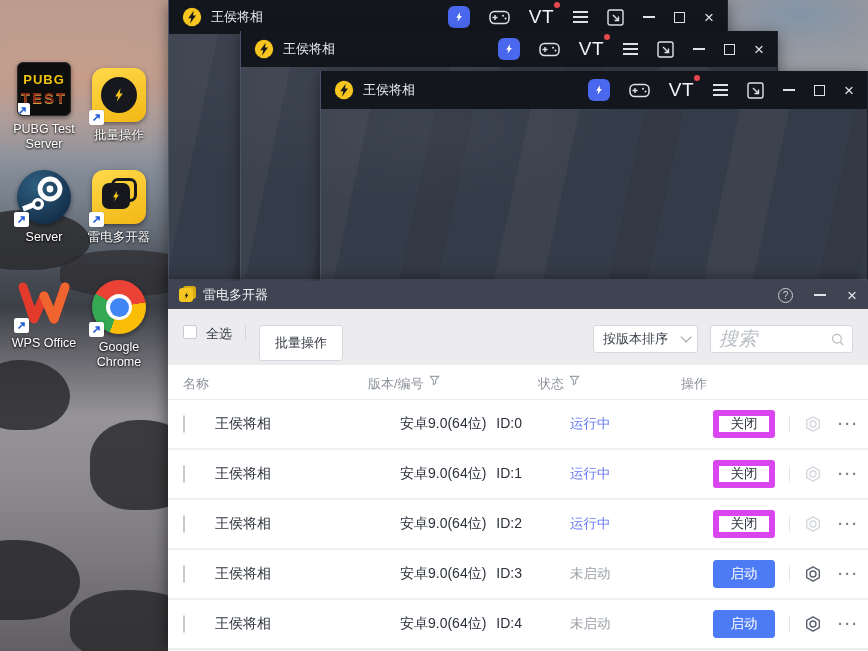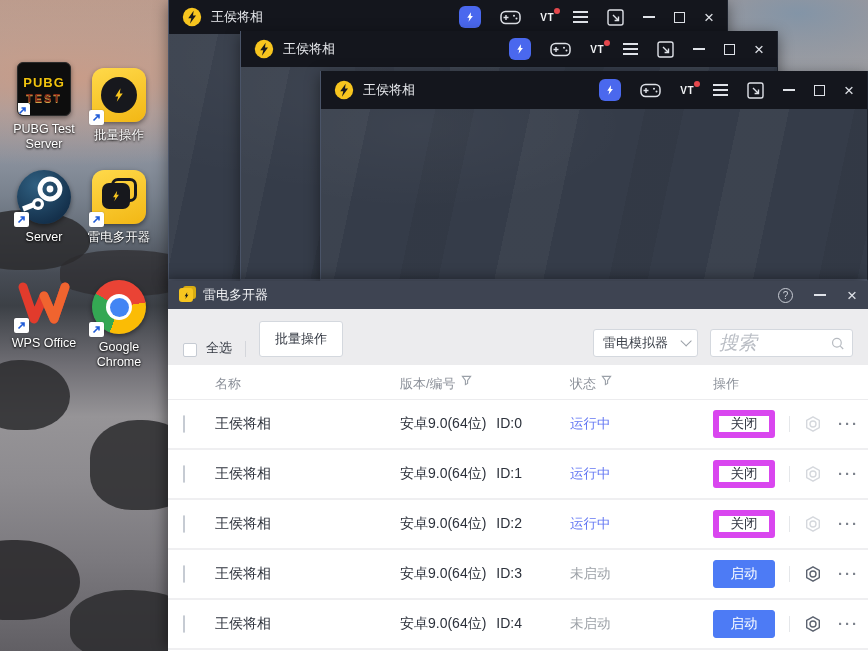--- a/index.html
+++ b/index.html
@@ -29,21 +29,21 @@
          box-shadow:0 2px 5px rgba(0,0,0,.45); }
   .dlabel { margin-top:6px; font-size:12.5px; line-height:15px; color:#fff;
             text-shadow:0 1px 2px rgba(0,0,0,.85), 0 0 3px rgba(0,0,0,.6); }
   .shortcut { position:absolute; left:-3px; bottom:-3px; width:15px; height:15px;
               background:#fff; border-radius:2px; display:flex; align-items:center;
               justify-content:center; box-shadow:0 0 1px rgba(0,0,0,.5); }
   .art-pubg { background:#0d0d0d; border-radius:6px; display:flex; flex-direction:column;
               align-items:center; justify-content:center; overflow:hidden; border:1px solid #2a2a2a; }
   .pubg-top { font-size:13px; font-weight:900; letter-spacing:1px; color:#f2c40f;
               text-shadow:0 0 1px #000; }
-  .pubg-bottom { font-size:11px; font-weight:900; letter-spacing:2px; color:#8a2a16;
+  .pubg-bottom { font-size:15px; font-weight:900; letter-spacing:2px; color:#8a2a16;
               text-shadow:0 1px 0 #caa34a; margin-top:2px; }
   .art-ldemu { background:linear-gradient(160deg,#ffd94a,#f2b714); border-radius:12px;
                display:flex; align-items:center; justify-content:center; }
   .ld-disc { width:36px; height:36px; background:#17181d; border-radius:50%;
              display:flex; align-items:center; justify-content:center; }
   .art-steam { background:radial-gradient(circle at 35% 28%, #2f5f80, #14304b 75%); border-radius:50%; }
   .art-ldmulti { background:linear-gradient(160deg,#ffd94a,#f2b714); border-radius:12px; }
   .ldm-back { position:absolute; right:9px; top:8px; width:26px; height:24px;
               border:3px solid #17181d; border-radius:7px; }
   .ldm-front { position:absolute; left:10px; top:13px; width:28px; height:26px;
@@ -65,21 +65,21 @@
   .em-actions { margin-left:auto; display:flex; align-items:center; gap:19px; }
   .em-content { position:absolute; left:0; right:0; bottom:0; overflow:hidden; }
   .em-content::before { content:""; position:absolute; inset:0;
      background:repeating-linear-gradient(102deg, rgba(255,255,255,.035) 0 48px,
         rgba(255,255,255,0) 48px 112px, rgba(0,0,0,.05) 112px 150px, rgba(255,255,255,0) 150px 205px); }
   .em-content::after { content:""; position:absolute; inset:0;
      background:radial-gradient(ellipse 55% 70% at 18% 10%, rgba(255,255,255,.04), transparent 70%); }
 
   .boost-badge { width:22px; height:22px; border-radius:6px; background:#4a68ee;
                  display:flex; align-items:center; justify-content:center; }
-  .vt { position:relative; color:#f2f3f5; font-weight:bold; font-size:10px; letter-spacing:.5px; }
+  .vt { position:relative; color:#f2f3f5; font-weight:normal; font-size:19px; letter-spacing:.5px; }
   .vt::after { content:""; position:absolute; right:-6px; top:-4px; width:6px; height:6px;
                border-radius:50%; background:#e5484d; }
   .hamburger { display:flex; flex-direction:column; gap:3px; }
   .hamburger i { display:block; width:15px; height:2px; background:#dfe2e8; }
   .glyph-min { width:12px; height:2px; background:#dfe2e8; }
   .glyph-max { width:11px; height:11px; border:1.5px solid #dfe2e8; }
   .glyph-close { color:#dfe2e8; font-size:17px; line-height:1; }
 
   
   .mgr { position:absolute; left:168px; top:281px; width:700px; height:370px;
@@ -89,21 +89,21 @@
   .mgr-app-icon .b { position:absolute; right:-1px; top:-1px; width:13px; height:13px;
       border-radius:3px; background:#d8ac12; }
   .mgr-app-icon .f { position:absolute; left:0; top:1px; width:14px; height:14px; border-radius:3px;
       background:#f7c51f; display:flex; align-items:center; justify-content:center; }
   .mgr-title { color:#f0f1f4; font-size:13px; margin-left:8px; }
   .mgr-actions { margin-left:auto; display:flex; align-items:center; gap:21px; }
   .help-circle { width:15px; height:15px; border:1.3px solid #c9cdd5; border-radius:50%;
                  color:#c9cdd5; font-size:10px; display:flex; align-items:center; justify-content:center; }
   .mgr .glyph-min, .mgr .glyph-close { filter:none; }
 
-  .mgr-toolbar { height:56px; background:#ececee; display:flex; align-items:flex-end; padding:8px 15px; }
+  .mgr-toolbar { height:56px; background:#ececee; display:flex; align-items:flex-start; padding:16px 15px; }
   .cb { width:14px; height:14px; background:#fff; border:1px solid #c6cbd3; border-radius:2px; flex:none; }
   .lbl-selectall { font-size:13px; color:#333842; margin-left:9px; }
   .tb-divider { width:1px; height:16px; background:#d4d6db; margin:0 13px; }
   .btn-batch { height:36px; padding:0 15px; background:#fff; border:1px solid #d4d8de;
                border-radius:3px; font-size:13px; color:#333842; display:flex; align-items:center; }
   .tb-spacer { flex:1; }
   .dropdown { width:105px; height:28px; background:#fff; border:1px solid #d4d8de; border-radius:3px;
               display:flex; align-items:center; padding:0 9px; font-size:13px; color:#3a3f48; }
   .chevron { margin-left:auto; width:8px; height:8px; border-right:1.5px solid #9aa0a8;
              border-bottom:1.5px solid #9aa0a8; transform:rotate(45deg) translateY(-3px); }
@@ -378,34 +378,34 @@
     </div>
   </div>
 
   <div class="mgr-toolbar">
     <span class="cb"></span>
     <span class="lbl-selectall">全选</span>
     <span class="tb-divider"></span>
     <span class="btn-batch">批量操作</span>
     <span class="tb-spacer"></span>
     <span class="dropdown">
-      <span>雷电模拟器</span>
+      <span>按版本排序</span>
       <i class="chevron"></i>
     </span>
     <span class="searchbox">
       <input type="text" placeholder="搜索" style="">
       <svg width="15" height="15" viewBox="0 0 17 17">
           <circle cx="7.5" cy="7.5" r="5.5" fill="none" stroke="#b6bac0" stroke-width="1.5"></circle>
           <path d="M11.8 11.8 L15.5 15.5" stroke="#b6bac0" stroke-width="1.5"></path>
         </svg>
     </span>
   </div>
 
   <div class="thead">
-    <span class="c2" style="margin-left:32px;">名称</span>
+    <span class="c2" style="">名称</span>
     <span class="c3 th">
       <span>版本/编号</span>
       <svg width="11" height="11" viewBox="0 0 12 12">
           <path d="M1.5 1.5 h9 L7.2 6 v3.2 l-2.4 1.3 V6 Z" fill="none" stroke="#9aa0a8" stroke-width="1.2"></path>
         </svg>
     </span>
     <span class="c4 th">
       <span>状态</span>
       <svg width="11" height="11" viewBox="0 0 12 12">
           <path d="M1.5 1.5 h9 L7.2 6 v3.2 l-2.4 1.3 V6 Z" fill="none" stroke="#9aa0a8" stroke-width="1.2"></path>

